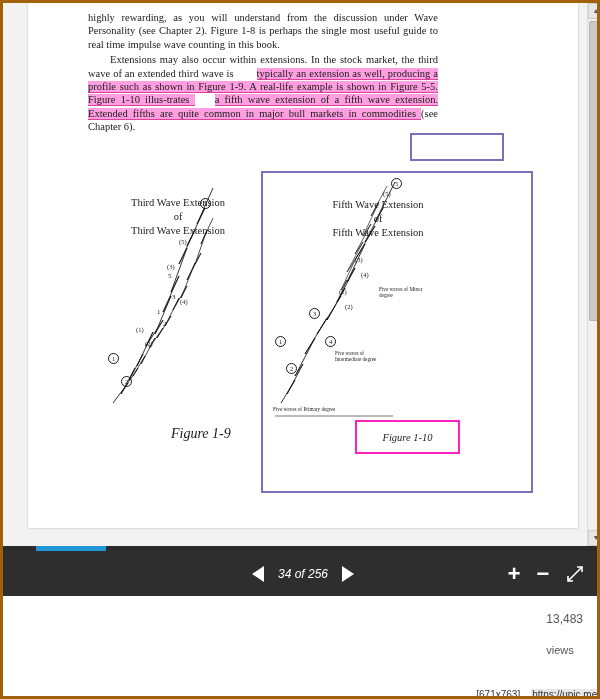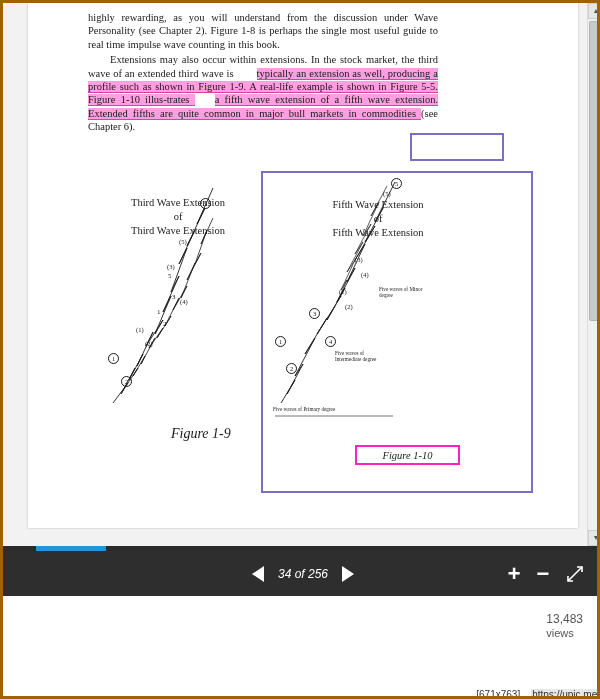--- a/index.html
+++ b/index.html
@@ -114,23 +114,23 @@
     left: 210px; top: 30px;
     width: 170px;
     text-align: center;
     font-size: 10.5px;
     line-height: 14px;
     color: #1a1a1a;
   }
   .fig-right-caption-box {
     position: absolute;
     left: 272px; top: 252px;
-    width: 105px; height: 20px;
+    width: 105px; height: 34px;
     border: 2px solid #ff22c0;
-    display: flex; align-items: center; justify-content: center; margin-top: 25px;
+    display: flex; align-items: center; justify-content: center;
   }
   .fig-right-caption-box span {
     font-style: italic; font-size: 10.5px; color: #1a1a1a;
   }
   .annot {
     position: absolute;
     font-size: 5.2px;
     color: #222;
     line-height: 6.4px;
     font-family: "Liberation Serif", serif;
@@ -231,21 +231,21 @@
     line-height: 30px;
     color: #222222;
   }
   .views-block {
     position: absolute;
     right: 20px; top: 16px;
     font-family: "Liberation Sans", sans-serif;
     color: #555555;
   }
   .views-count { font-size: 12px; }
-  .views-label { font-size: 11px; margin-top: 1px; }
+  .views-label { font-size: 11px; margin-top: 18px; }
 
   .stamp {
     position: absolute;
     right: 2px; bottom: 2px;
     font-family: "Liberation Sans", sans-serif;
     font-size: 10px;
     color: #333;
     background: #ffffff;
   }
   .stamp .dim { background: #ffffff; padding: 0 1px; }

